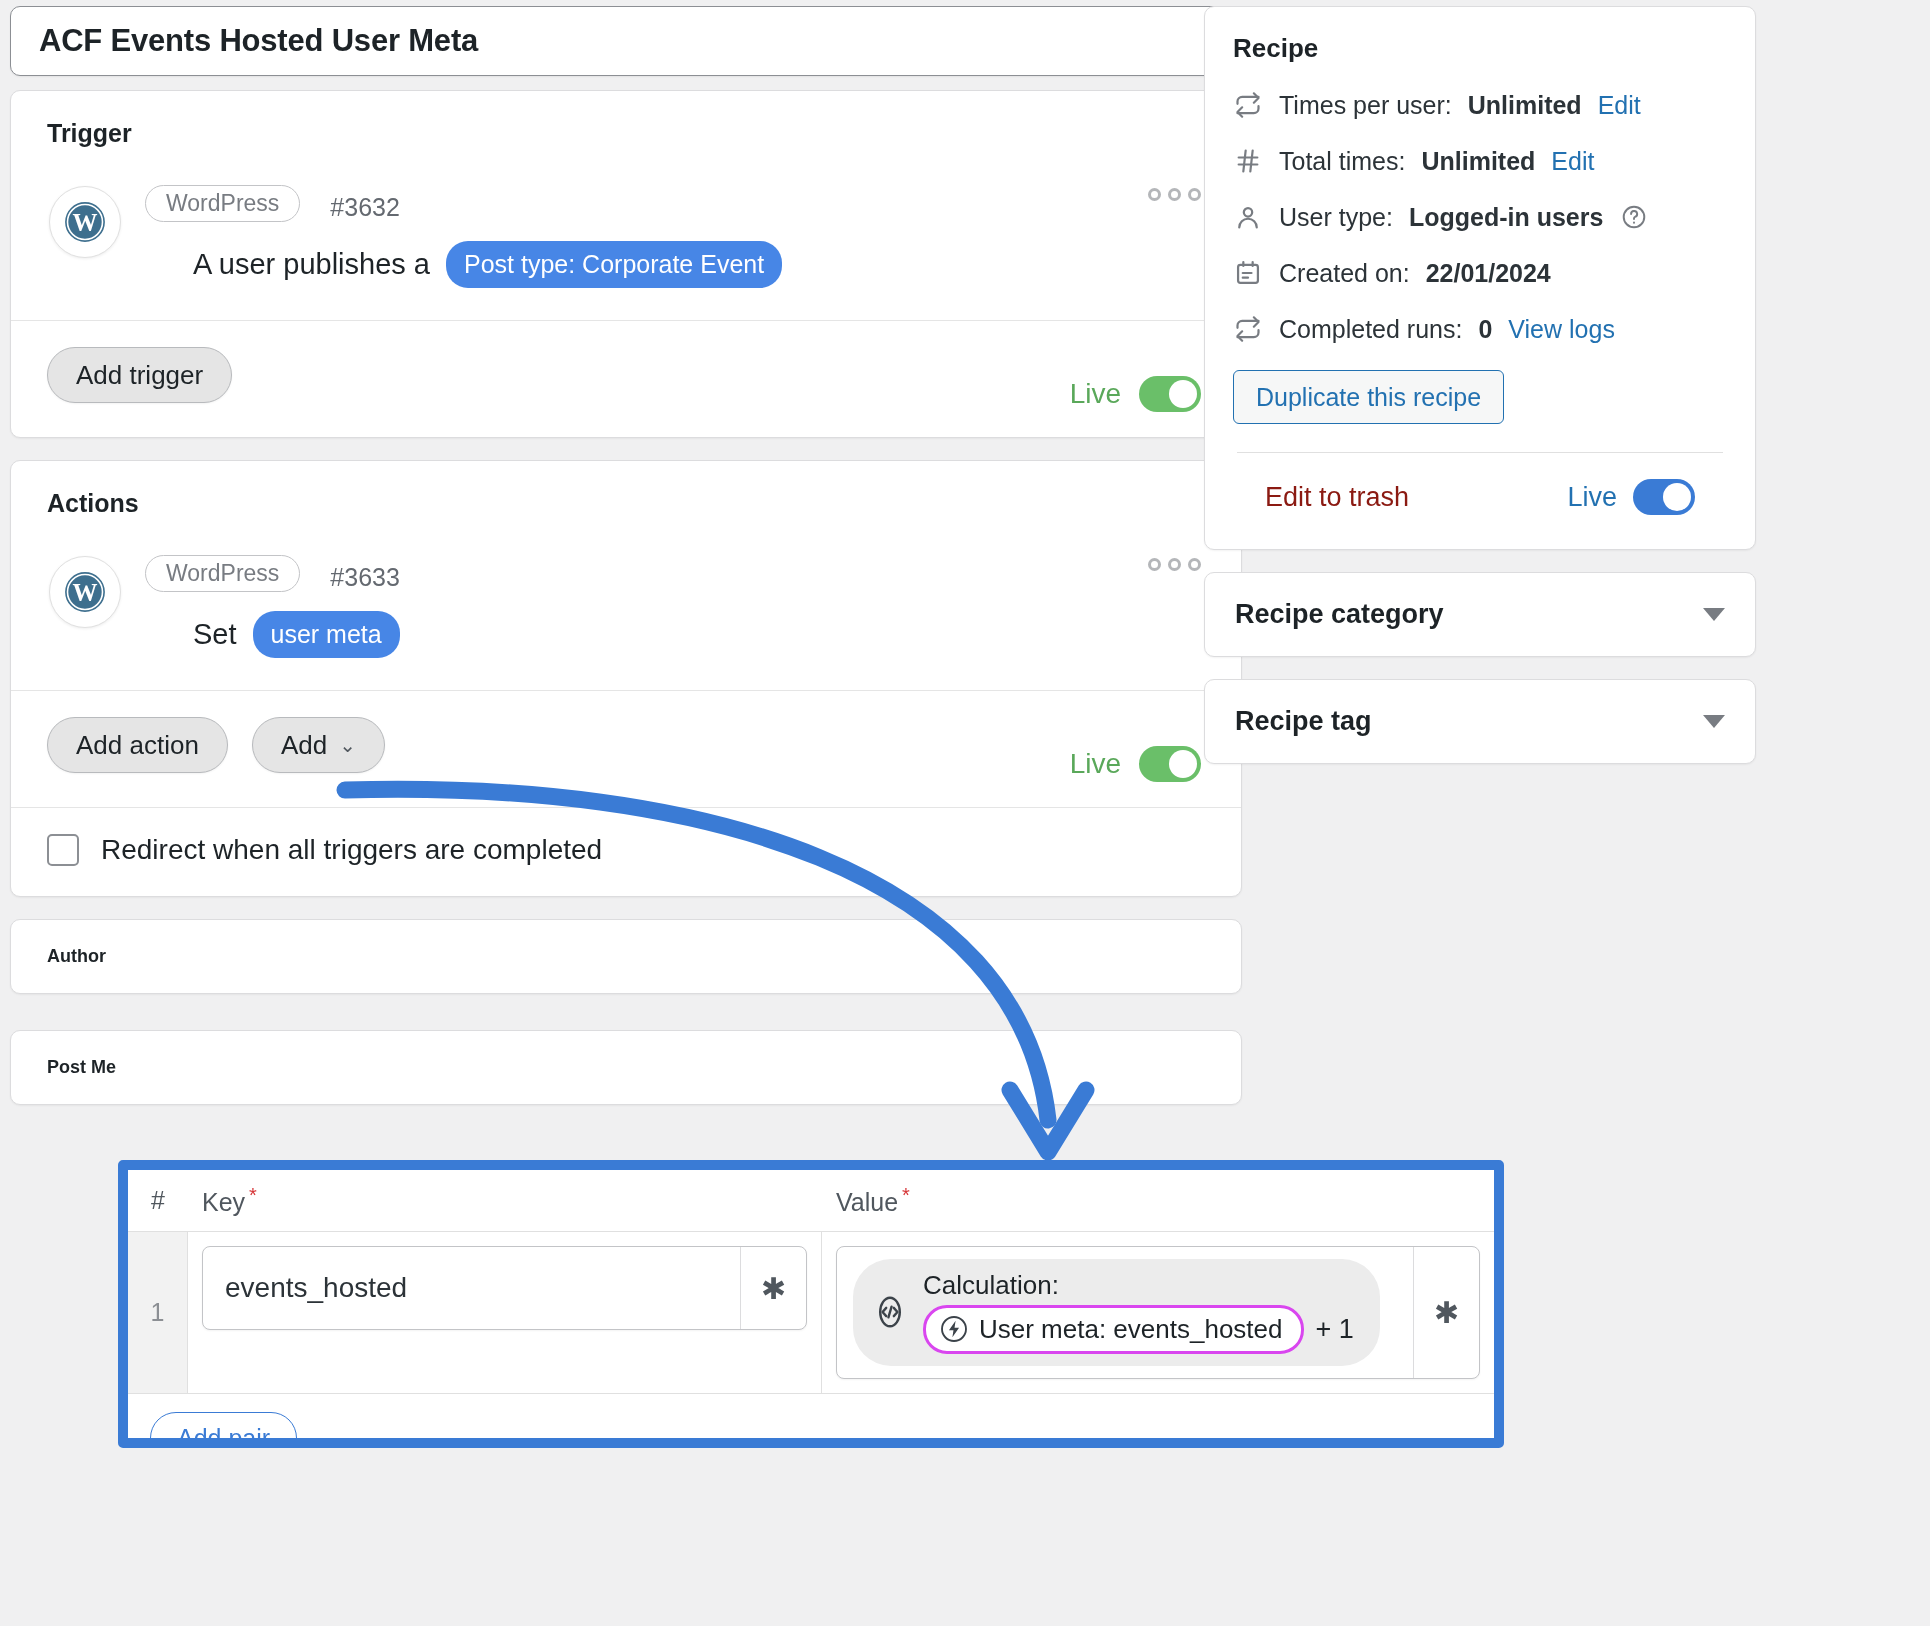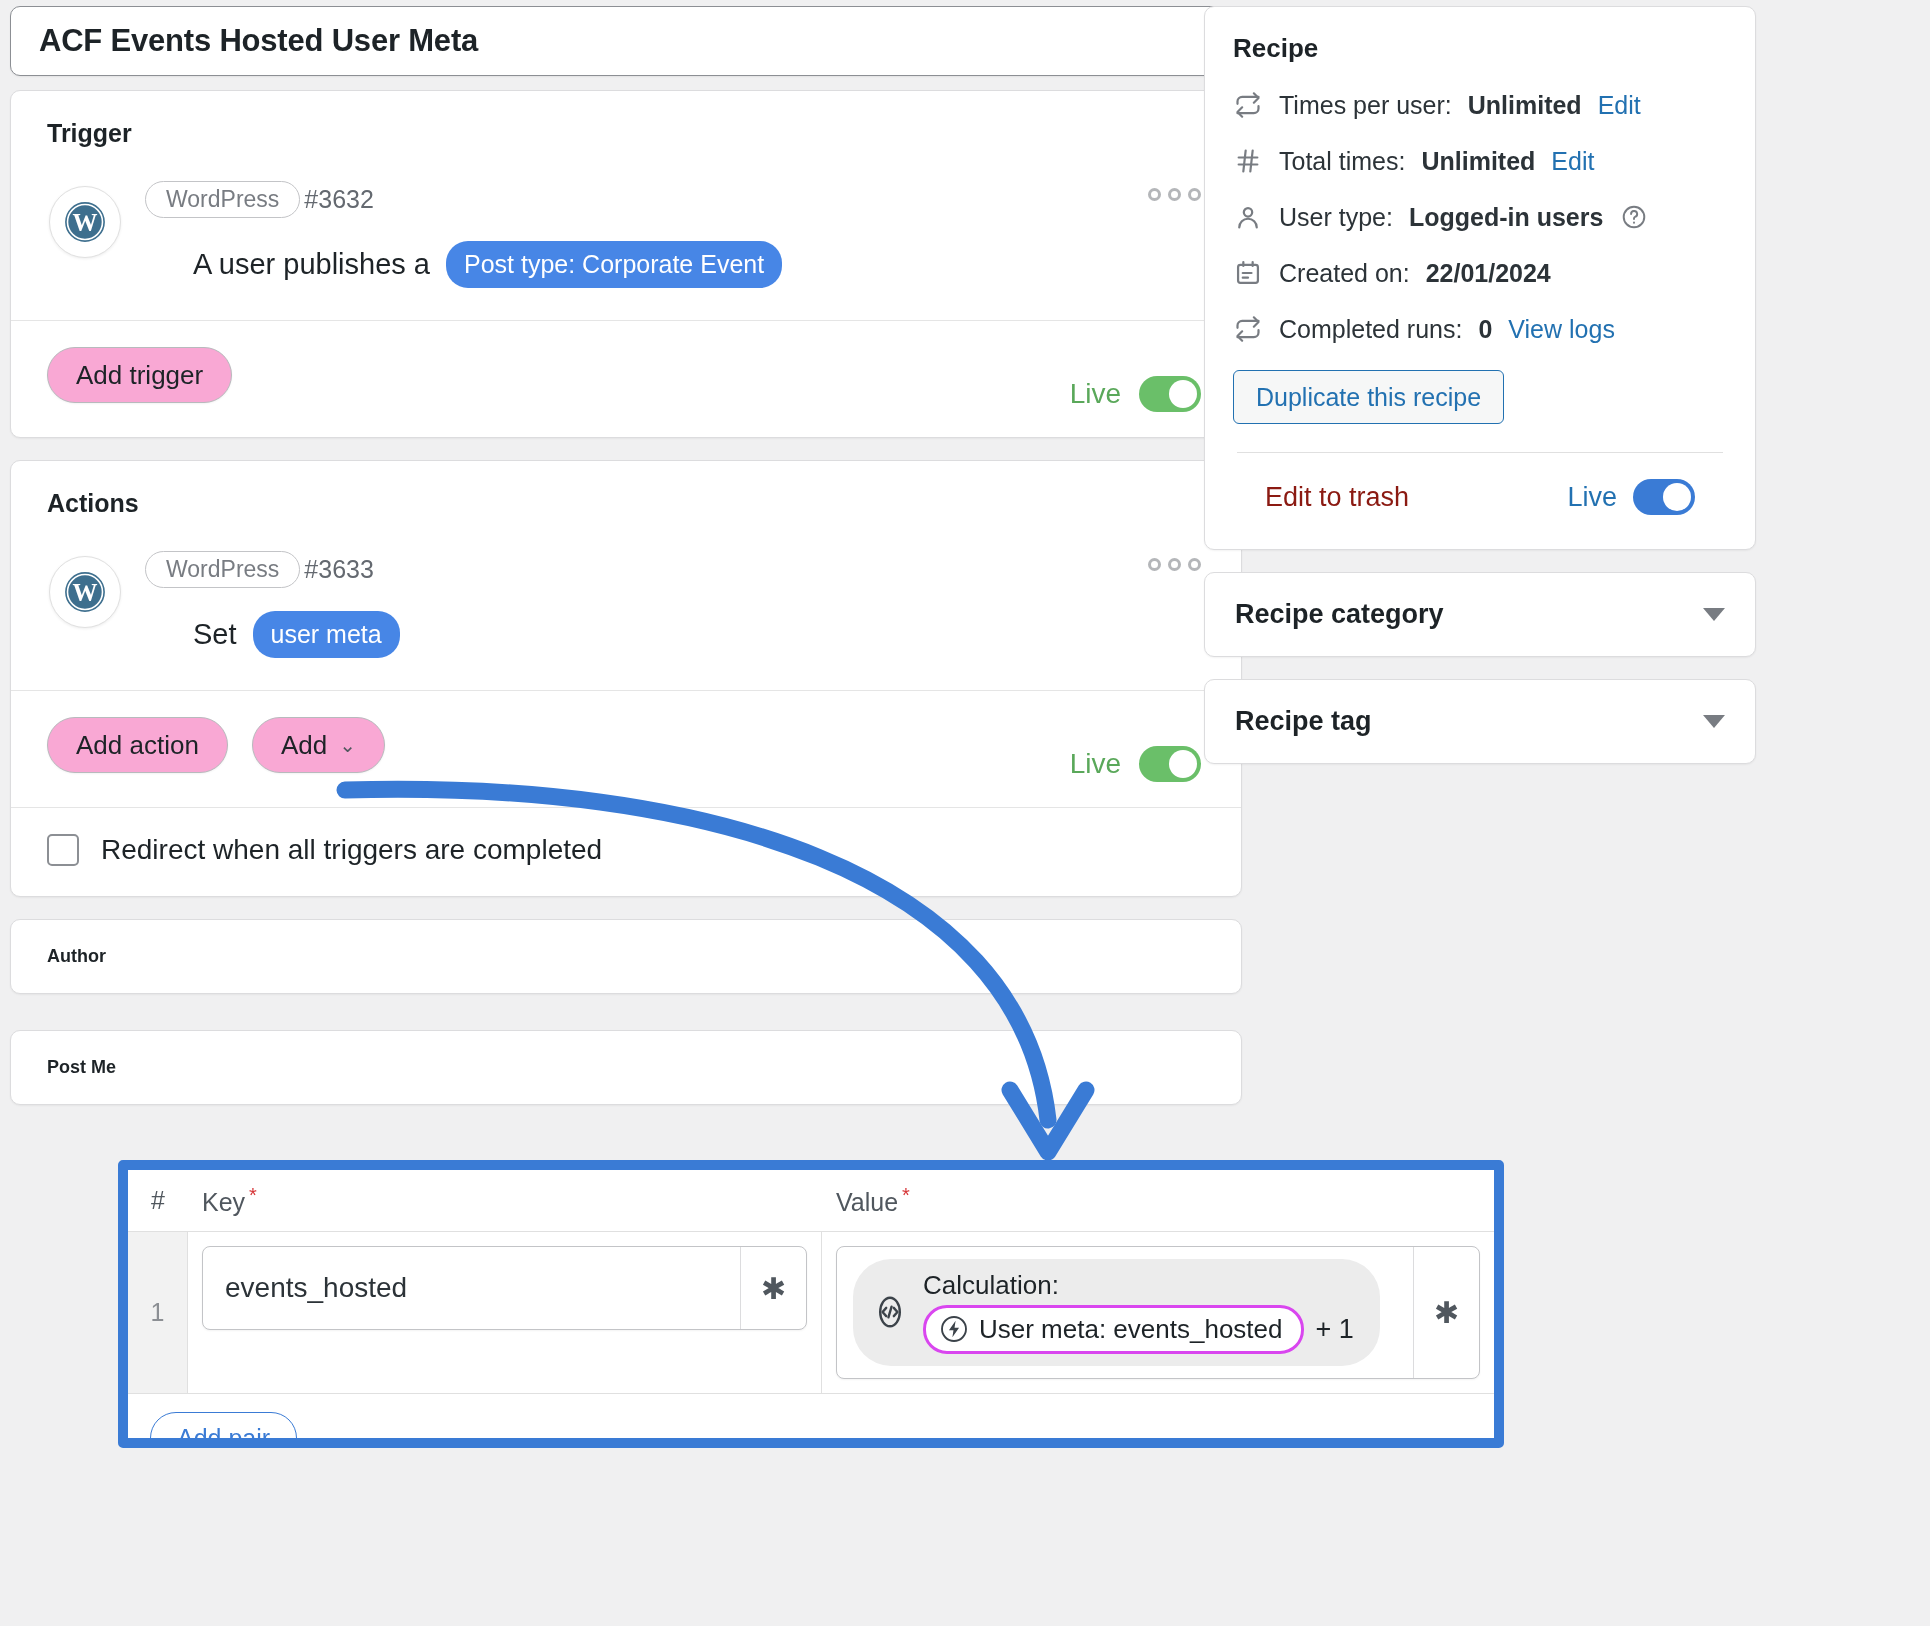--- a/index.html
+++ b/index.html
@@ -39,21 +39,21 @@
 
   .avatar {
     position: absolute; left: 38px; top: 38px;
     width: 72px; height: 72px; border-radius: 50%;
     background: #fff; border: 1px solid #e0e0e0;
     box-shadow: 0 1px 3px rgba(0,0,0,.07);
     display: flex; align-items: center; justify-content: center;
   }
   .item-body { margin-left: 98px; }
 
-  .meta-line { display: flex; align-items: center; gap: 4px; height: 46px; }
+  .meta-line { display: flex; align-items: flex-end; gap: 30px; height: 46px; }
   .pill-outline {
     border: 1px solid #c3c4c7; border-radius: 22px;
     padding: 6px 20px; font-size: 23px; color: #787c82; line-height: 1;
   }
   .id-num { font-size: 25px; color: #646970; }
   .dots { position: absolute; right: 40px; top: 40px; display: flex; gap: 7px; }
   .dots i {
     width: 13px; height: 13px; border-radius: 50%;
     border: 3.5px solid #b4b6b9; display: block;
   }
@@ -75,21 +75,21 @@
     position: relative; display: inline-block;
   }
   .toggle::after {
     content: ""; position: absolute; top: 4px; right: 4px;
     width: 28px; height: 28px; border-radius: 50%; background: #fff;
   }
   .toggle.blue { background: #3a7bd5; }
 
   .btn-row { padding: 26px 36px 34px 36px; display: flex; gap: 24px; }
   .btn {
-    background: #f9a8d4; border: 1px solid #b8babd; border-radius: 28px;
+    background: #e5e5e5; border: 1px solid #b8babd; border-radius: 28px;
     padding: 0 28px; height: 56px; font-size: 26px; color: #1d2327;
     display: inline-flex; align-items: center; gap: 12px;
     box-shadow: 0 1px 2px rgba(0,0,0,.05);
     font-family: "Liberation Sans", sans-serif; cursor: pointer;
   }
   .chev { font-size: 20px; color: #50575e; }
 
   .check-row { padding: 26px 36px 30px 36px; display: flex; align-items: center; gap: 22px; }
   .checkbox {
     width: 32px; height: 32px; border: 2px solid #8c8f94; border-radius: 5px; background: #fff;

